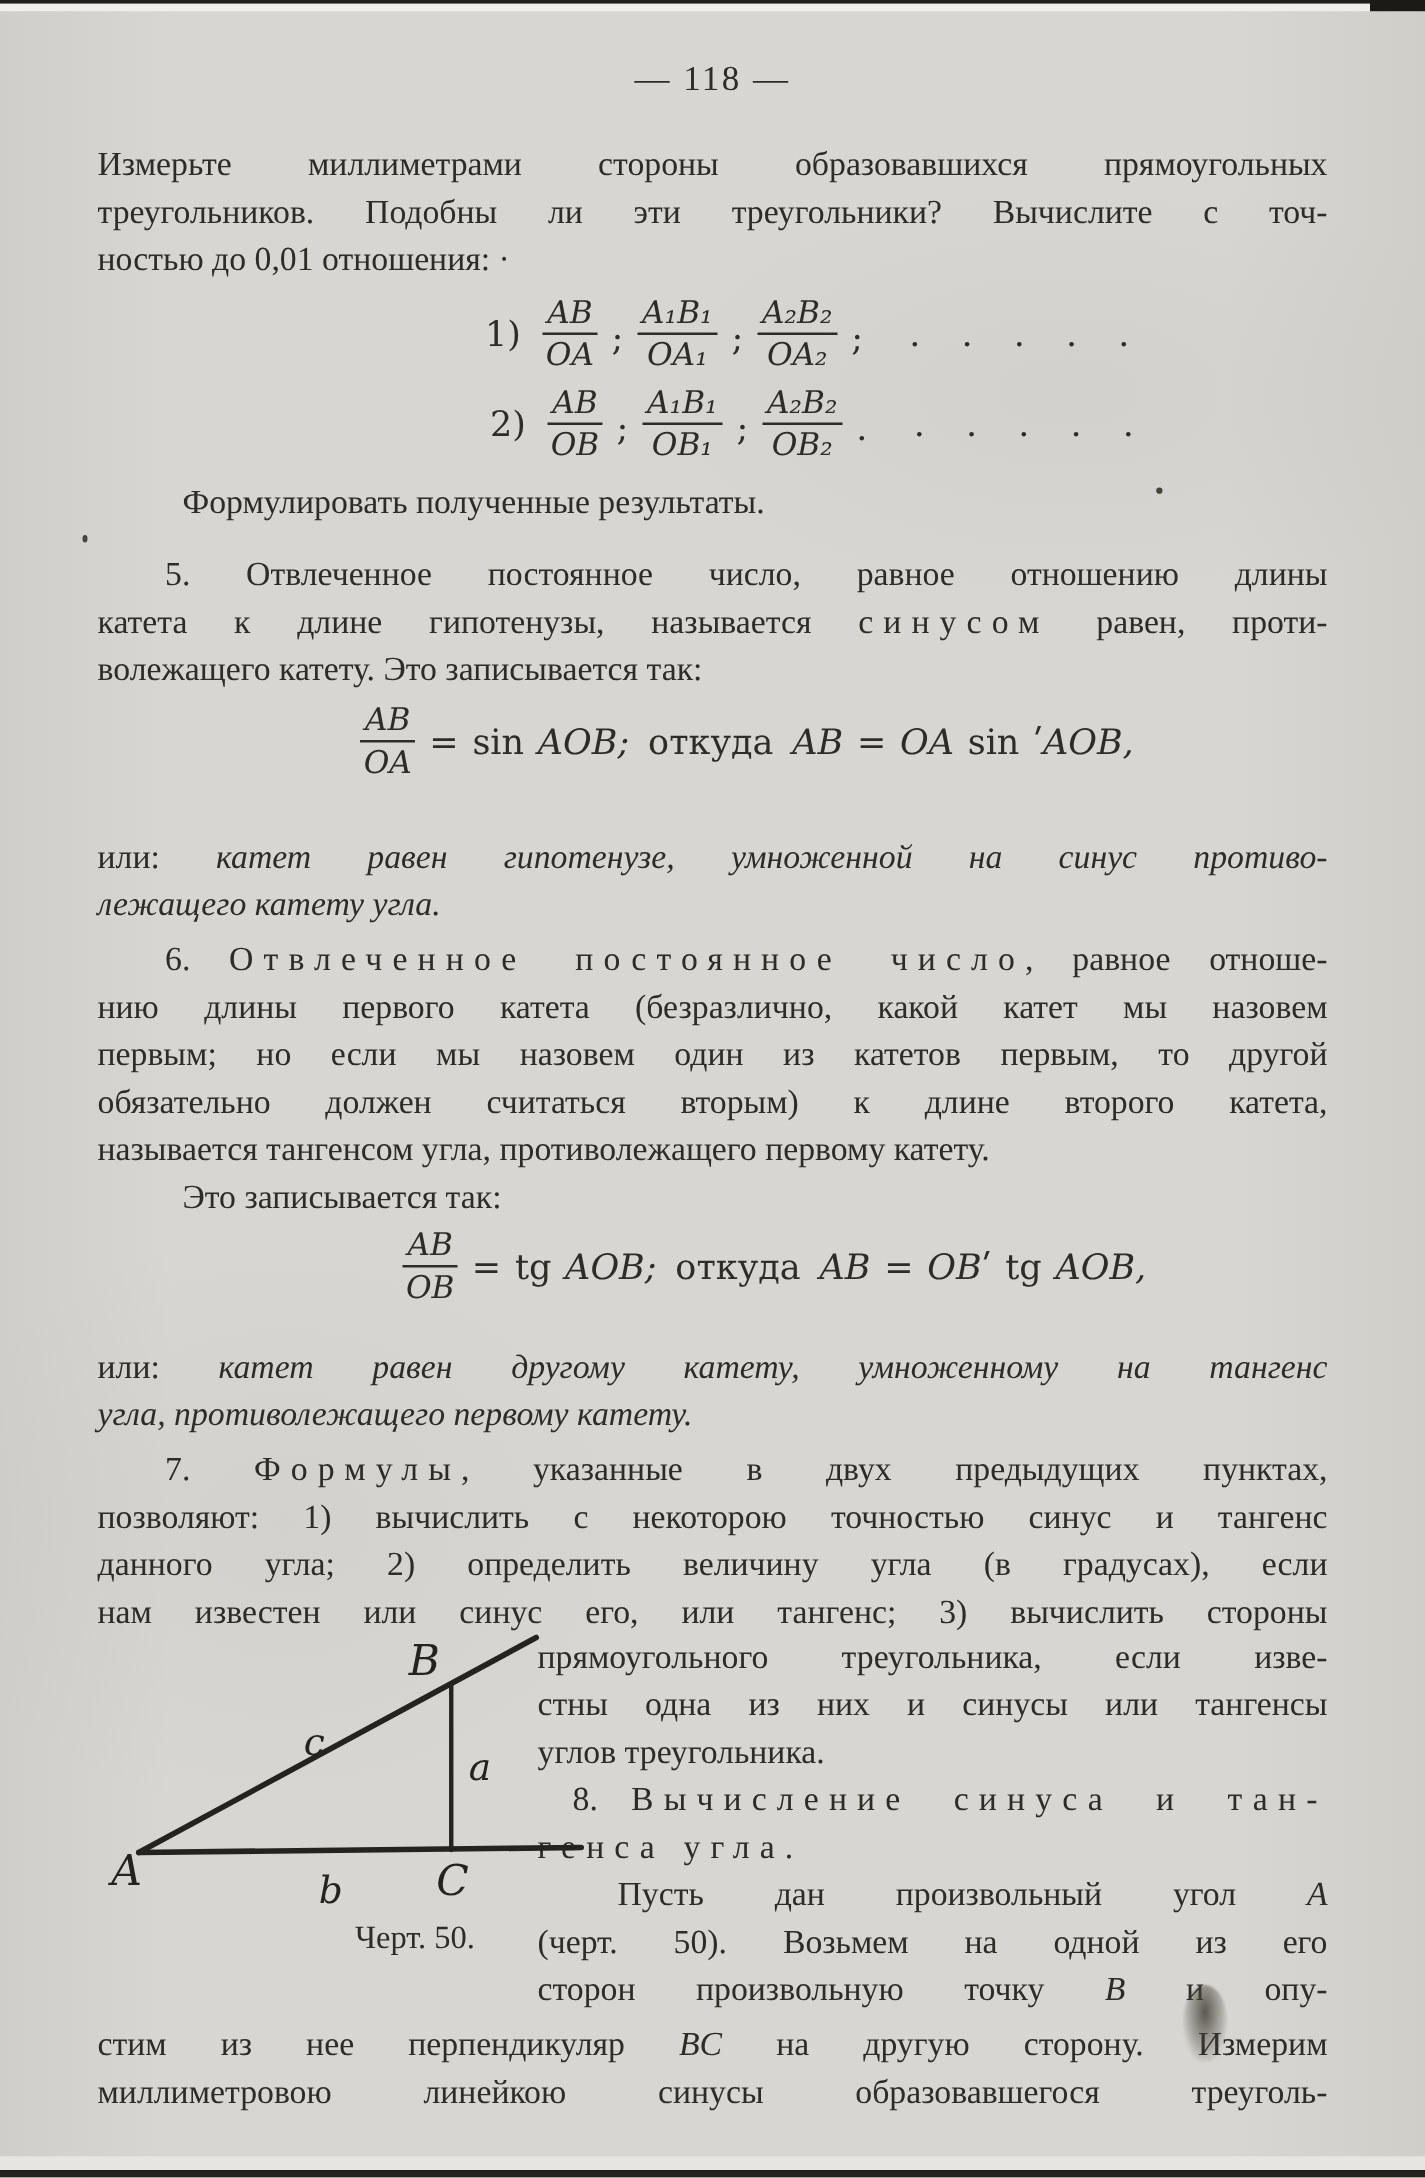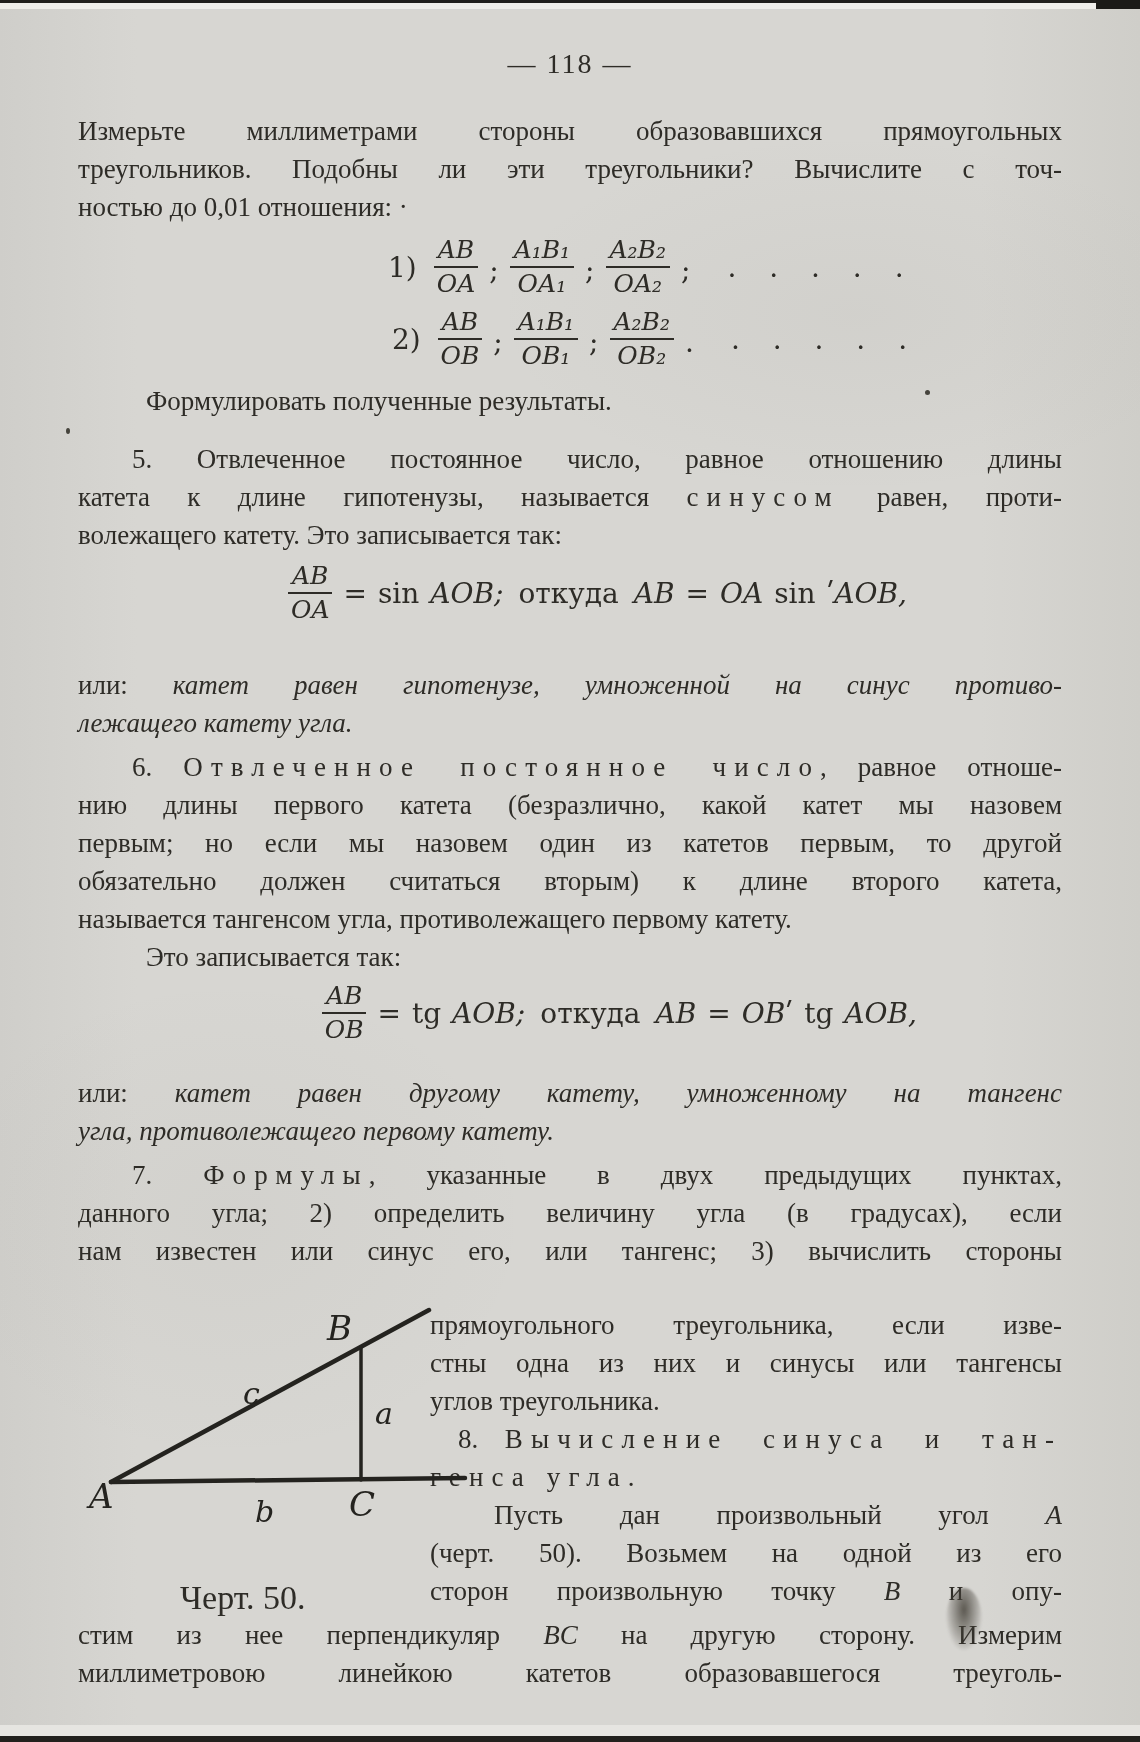--- a/index.html
+++ b/index.html
@@ -41,21 +41,21 @@
   .frac .den{padding-top:2px;}
   .sep{font-style:normal;font-size:28px;align-self:flex-end;line-height:1;padding-bottom:14px;}
   .fnum{font-style:normal;margin-right:6px;}
   .dots{font-style:normal;letter-spacing:12px;margin-left:26px;font-size:28px;}
   .gapL{margin-left:4px;}
 
   .colblock{position:absolute;left:430px;width:632px;font-size:27px;line-height:38px;}
 
   .figure{position:absolute;left:85px;top:1292px;width:400px;height:300px;}
   .figlabel{font-style:italic;font-family:"DejaVu Serif",serif;fill:#24231f;}
-  .caption{position:absolute;left:95px;top:243px;width:200px;text-align:left;font-size:34px;margin-top:44px;}
+  .caption{position:absolute;left:95px;top:243px;width:200px;text-align:right;font-size:26px;}
 
   .blot{position:absolute;left:946px;top:1588px;width:36px;height:62px;border-radius:50%;
     background:radial-gradient(ellipse at 50% 35%, rgba(70,66,58,.85), rgba(70,66,58,.25) 55%, rgba(70,66,58,0) 75%);
     filter:blur(1px);}
   .speck{position:absolute;width:5px;height:5px;border-radius:50%;background:#45433c;}
 </style>
 </head>
 <body>
 
 <div class="texture"></div>
@@ -170,38 +170,39 @@
   <span class="it">AOB,</span>
 </div>
 
 <div class="block" style="top:1074px">
   <div class="line"><span class="rm">или: </span><span class="it">катет равен другому катету, умноженному на тангенс</span></div>
   <div class="line last it">угла, противолежащего первому катету.</div>
 </div>
 
 <div class="block" style="top:1156px">
   <div class="line indent"><span class="rm">7. </span><span class="sp">Формулы</span><span>, указанные в двух предыдущих пунктах,</span></div>
+  <div class="line">позволяют: 1) вычислить с некоторою точностью синус и тангенс</div>
   <div class="line">данного угла; 2) определить величину угла (в градусах), если</div>
   <div class="line">нам известен или синус его, или тангенс; 3) вычислить стороны</div>
 </div>
 
 <div class="colblock" style="top:1306px">
   <div class="line">прямоугольного треугольника, если изве-</div>
   <div class="line">стны одна из них и синусы или тангенсы</div>
   <div class="line last">углов треугольника.</div>
   <div class="line" style="text-indent:28px"><span class="rm">8. </span><span class="sp">Вычисление синуса и тан-</span></div>
   <div class="line last"><span class="sp">генса угла.</span></div>
   <div class="line" style="text-indent:64px"><span>Пусть дан произвольный угол </span><span class="it">A</span></div>
   <div class="line">(черт. 50). Возьмем на одной из его</div>
   <div class="line"><span>сторон произвольную точку </span><span class="it">B</span><span> и опу-</span></div>
 </div>
 
 <div class="block" style="top:1616px">
   <div class="line"><span>стим из нее перпендикуляр </span><span class="it">BC</span><span> на другую сторону. Измерим</span></div>
-  <div class="line">миллиметровою линейкою катетов образовавшегося треуголь-</div>
+  <div class="line">миллиметровою линейкою синусы образовавшегося треуголь-</div>
 </div>
 
 <div class="figure">
   <svg width="400" height="300" viewBox="0 0 400 300">
     <line x1="26" y1="190" x2="380" y2="186" stroke="#24231f" stroke-width="4.5" stroke-linecap="round"></line>
     <line x1="26" y1="190" x2="344" y2="18" stroke="#24231f" stroke-width="4.5" stroke-linecap="round"></line>
     <line x1="276" y1="55" x2="276" y2="188" stroke="#24231f" stroke-width="3.5" stroke-linecap="round"></line>
     <text x="4" y="216" class="figlabel" font-size="34">A</text>
     <text x="242" y="48" class="figlabel" font-size="34">B</text>
     <text x="264" y="224" class="figlabel" font-size="34">C</text>

